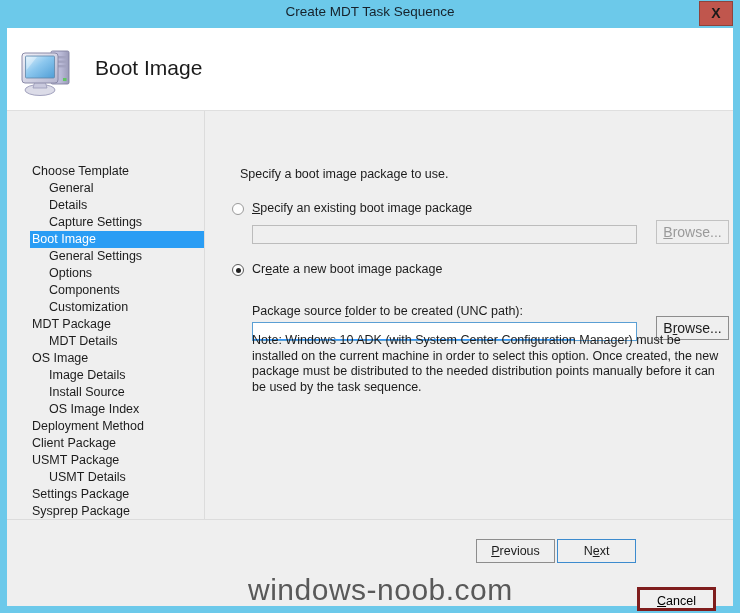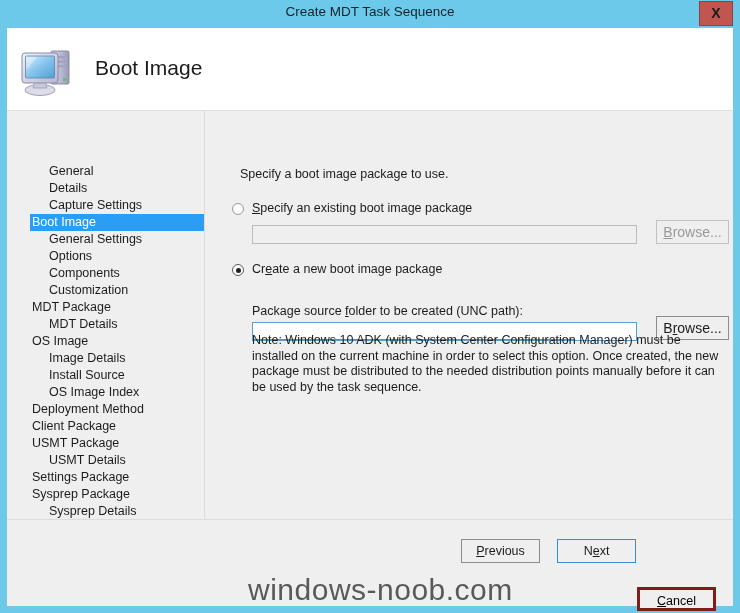--- a/index.html
+++ b/index.html
@@ -293,21 +293,21 @@
     width: 79px;
     height: 24px;
     line-height: 22px;
     box-sizing: border-box;
     font-size: 12.5px;
     font-family: "Liberation Sans", sans-serif;
     text-align: center;
     background: #efefef;
     cursor: pointer;
   }
-  #previous-button { left: 454px; border: 1px solid #8d8d8d; color: #1c1c1c; }
+  #previous-button { left: 469px; border: 1px solid #8d8d8d; color: #1c1c1c; }
   #next-button { left: 550px; border: 1px solid #3c8bce; color: #1c1c1c; }
   #cancel-button { left: 630px; border: 3px solid #7f1d1d; color: #000000; margin-top: 48px; }
   
   #watermark {
     position: absolute;
     left: 248px;
     top: 573px;
     font-size: 30px;
     color: #404040;
     opacity: 0.85;
@@ -365,20 +365,21 @@
           <path d="M7.5,13 L18,13 L7.5,26 Z" fill="#ffffff" opacity="0.35"></path>
         </svg>
       </div>
       <div id="header-title">Boot Image</div>
     </div>
 
     <div id="content-region">
 
       <div id="sidebar">
         <div id="nav-list">
+            <div class="nav-item level0">Choose Template</div>
             <div class="nav-item level1">General</div>
             <div class="nav-item level1">Details</div>
             <div class="nav-item level1">Capture Settings</div>
             <div class="nav-item level0 selected">Boot Image</div>
             <div class="nav-item level1">General Settings</div>
             <div class="nav-item level1">Options</div>
             <div class="nav-item level1">Components</div>
             <div class="nav-item level1">Customization</div>
             <div class="nav-item level0">MDT Package</div>
             <div class="nav-item level1">MDT Details</div>

